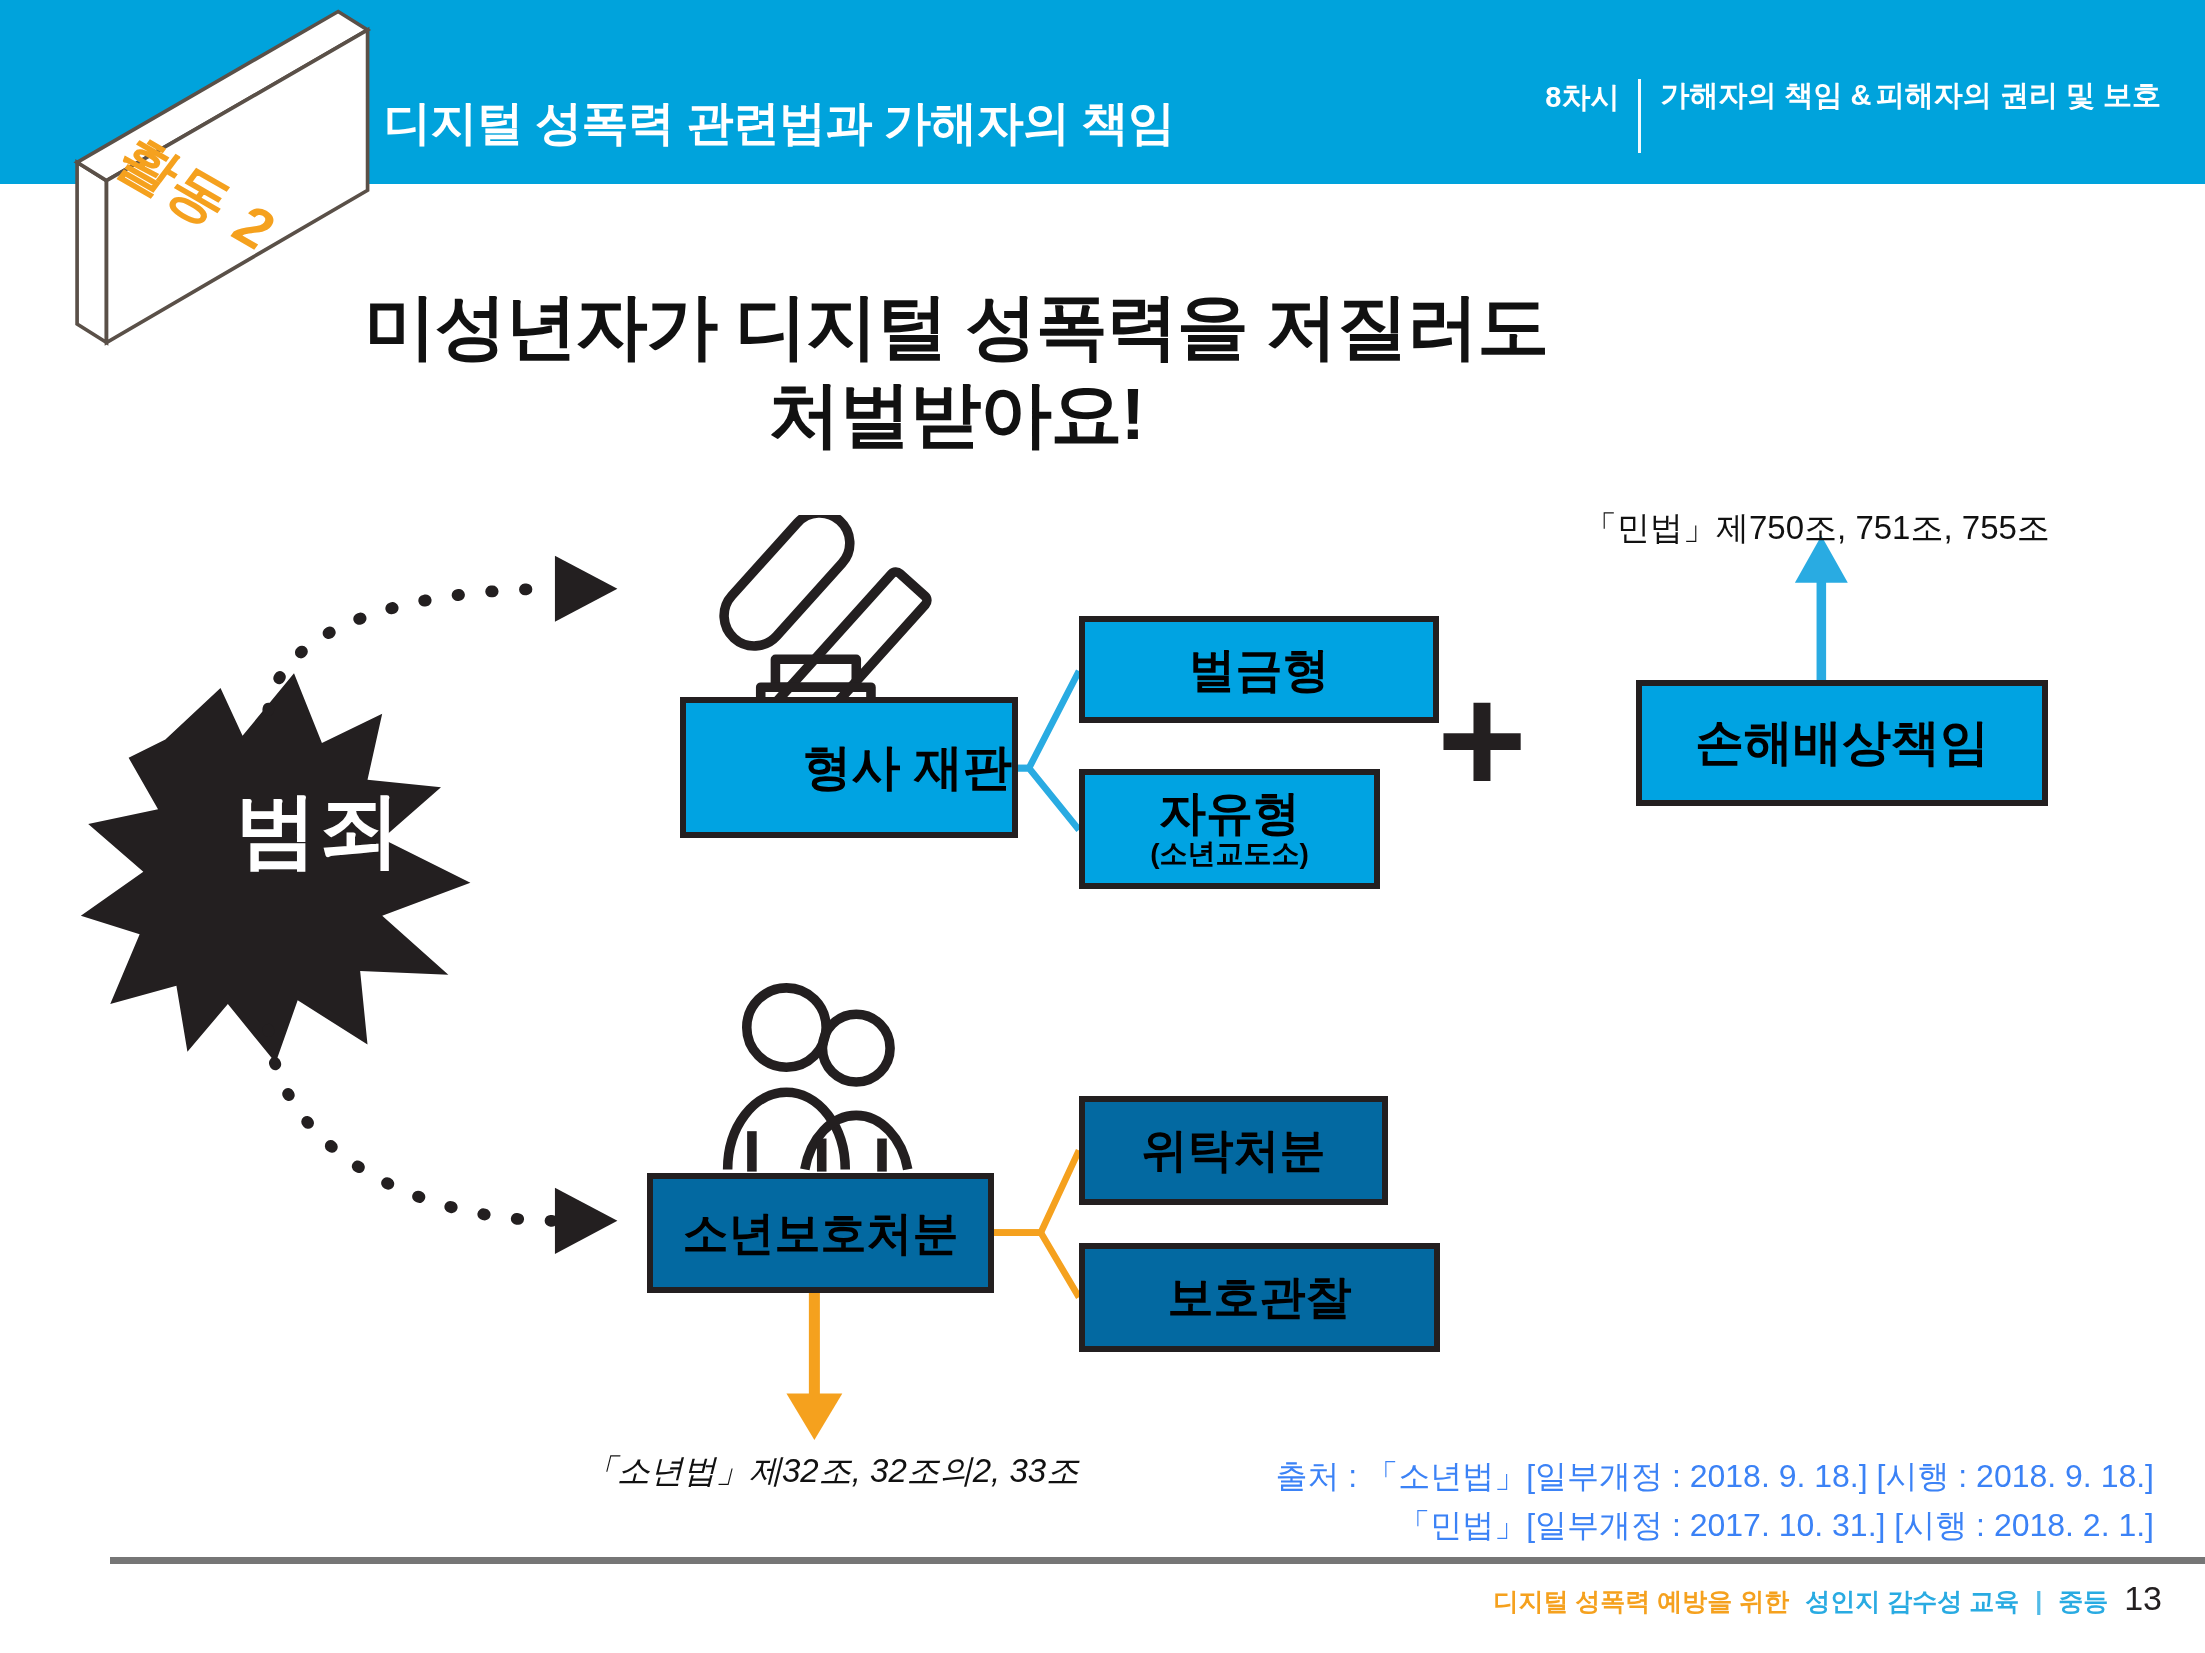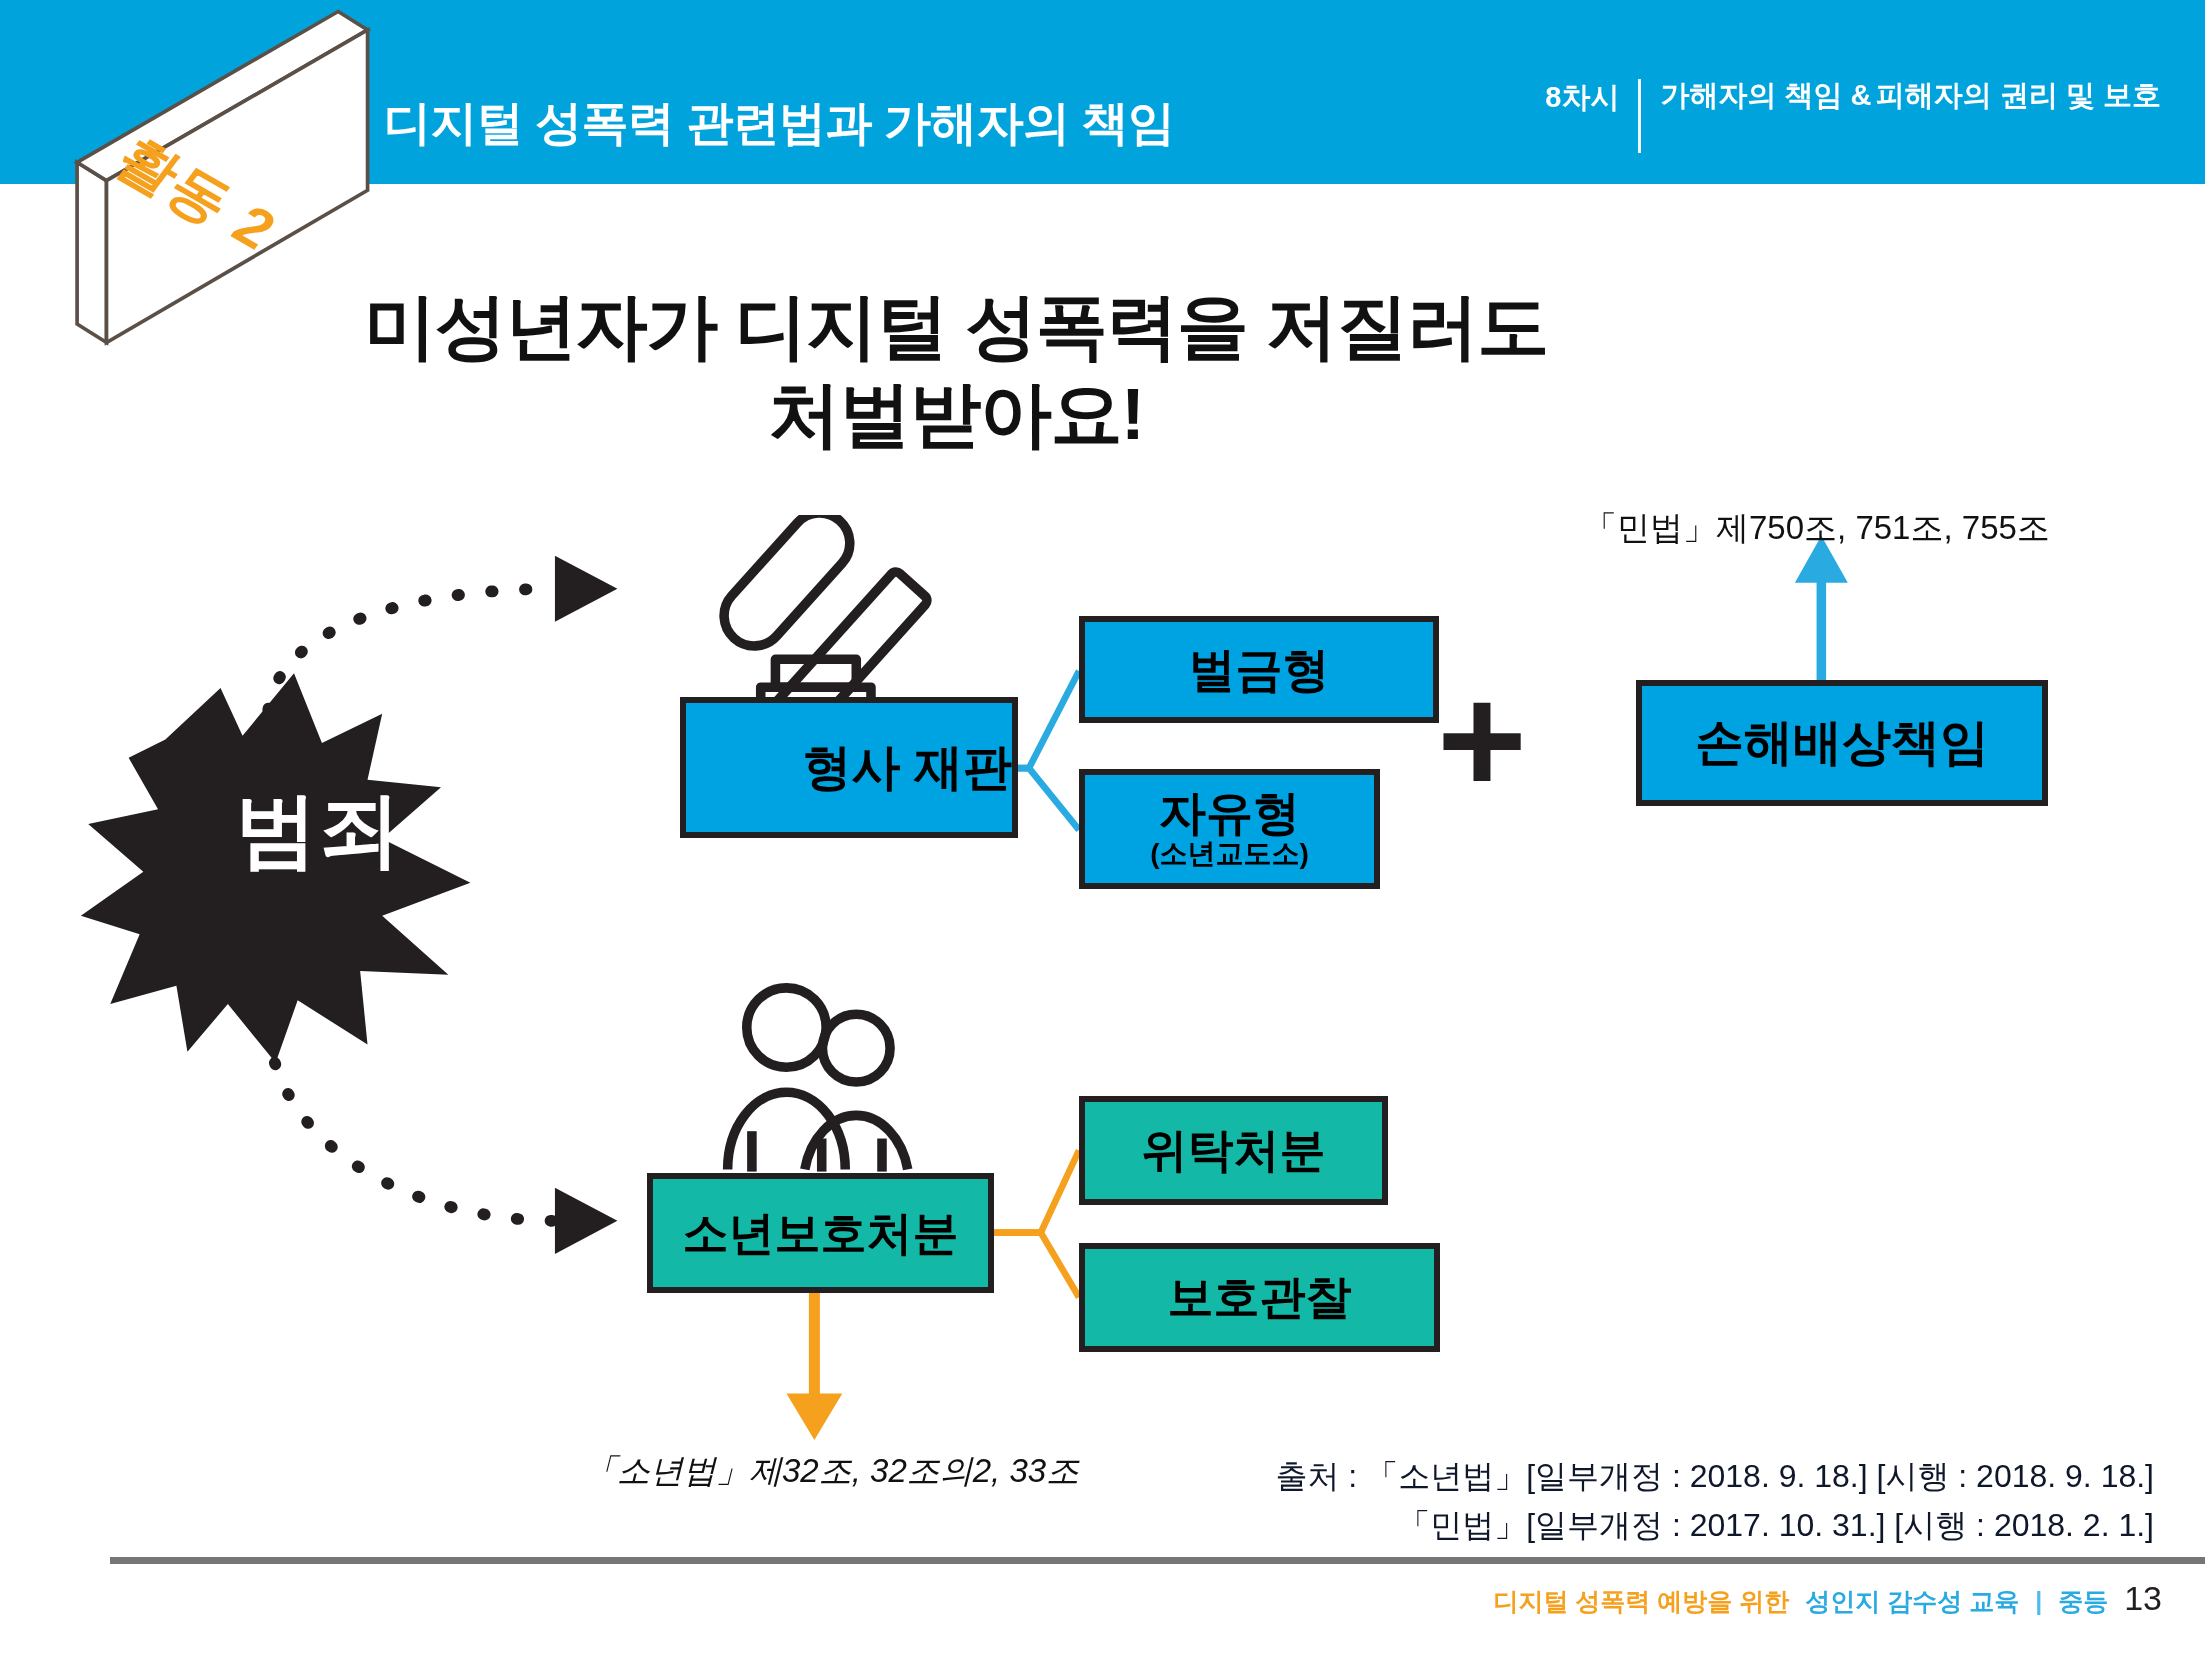--- a/index.html
+++ b/index.html
@@ -59,21 +59,21 @@
 
   .nbox{
     position:absolute;box-sizing:border-box;
     border:6.6px solid #231f20;
     display:flex;flex-direction:column;
     align-items:center;justify-content:center;
     font-weight:bold;color:#000;text-align:center;
     line-height:1.02;
   }
   .nbox.blue{background:#00a3e2;}
-  .nbox.orange{background:#14b8a6;}
+  .nbox.orange{background:#0369a1;}
 
   .box-main{left:680px;top:182px;width:338px;height:141px;font-size:49px;align-items:flex-end;}
   .box-fine{left:1079px;top:101px;width:360px;height:107px;font-size:47px;}
   .box-free{left:1079px;top:254px;width:301px;height:120px;font-size:47px;}
   .box-free .sub{font-size:28px;font-weight:bold;margin-top:2.9px;}
   .box-youth{left:647px;top:658px;width:347px;height:120px;font-size:46px;}
   .box-entrust{left:1079px;top:581px;width:309px;height:109px;font-size:46px;}
   .box-probation{left:1079px;top:728px;width:361px;height:109px;font-size:46px;}
   .box-damage{left:1636px;top:165px;width:412px;height:126px;font-size:49px;}
 
@@ -93,21 +93,21 @@
     font-size:33px;color:#111;white-space:nowrap;
   }
   .cite-youth{
     position:absolute;left:584px;top:934px;
     font-size:33px;color:#111;white-space:nowrap;font-style:italic;
   }
 
   
   .sources{
     position:absolute;right:51px;top:1452px;
-    text-align:right;font-size:32px;color:#0f172a;line-height:1.52;
+    text-align:right;font-size:32px;color:#3b82f6;line-height:1.52;
   }
   .sources div{white-space:nowrap;}
 
   
   .footer-bar{
     position:absolute;left:110px;top:1557px;width:2095px;height:6.6px;
     background:#767676;
   }
   .footer{
     position:absolute;right:43px;top:1579px;

